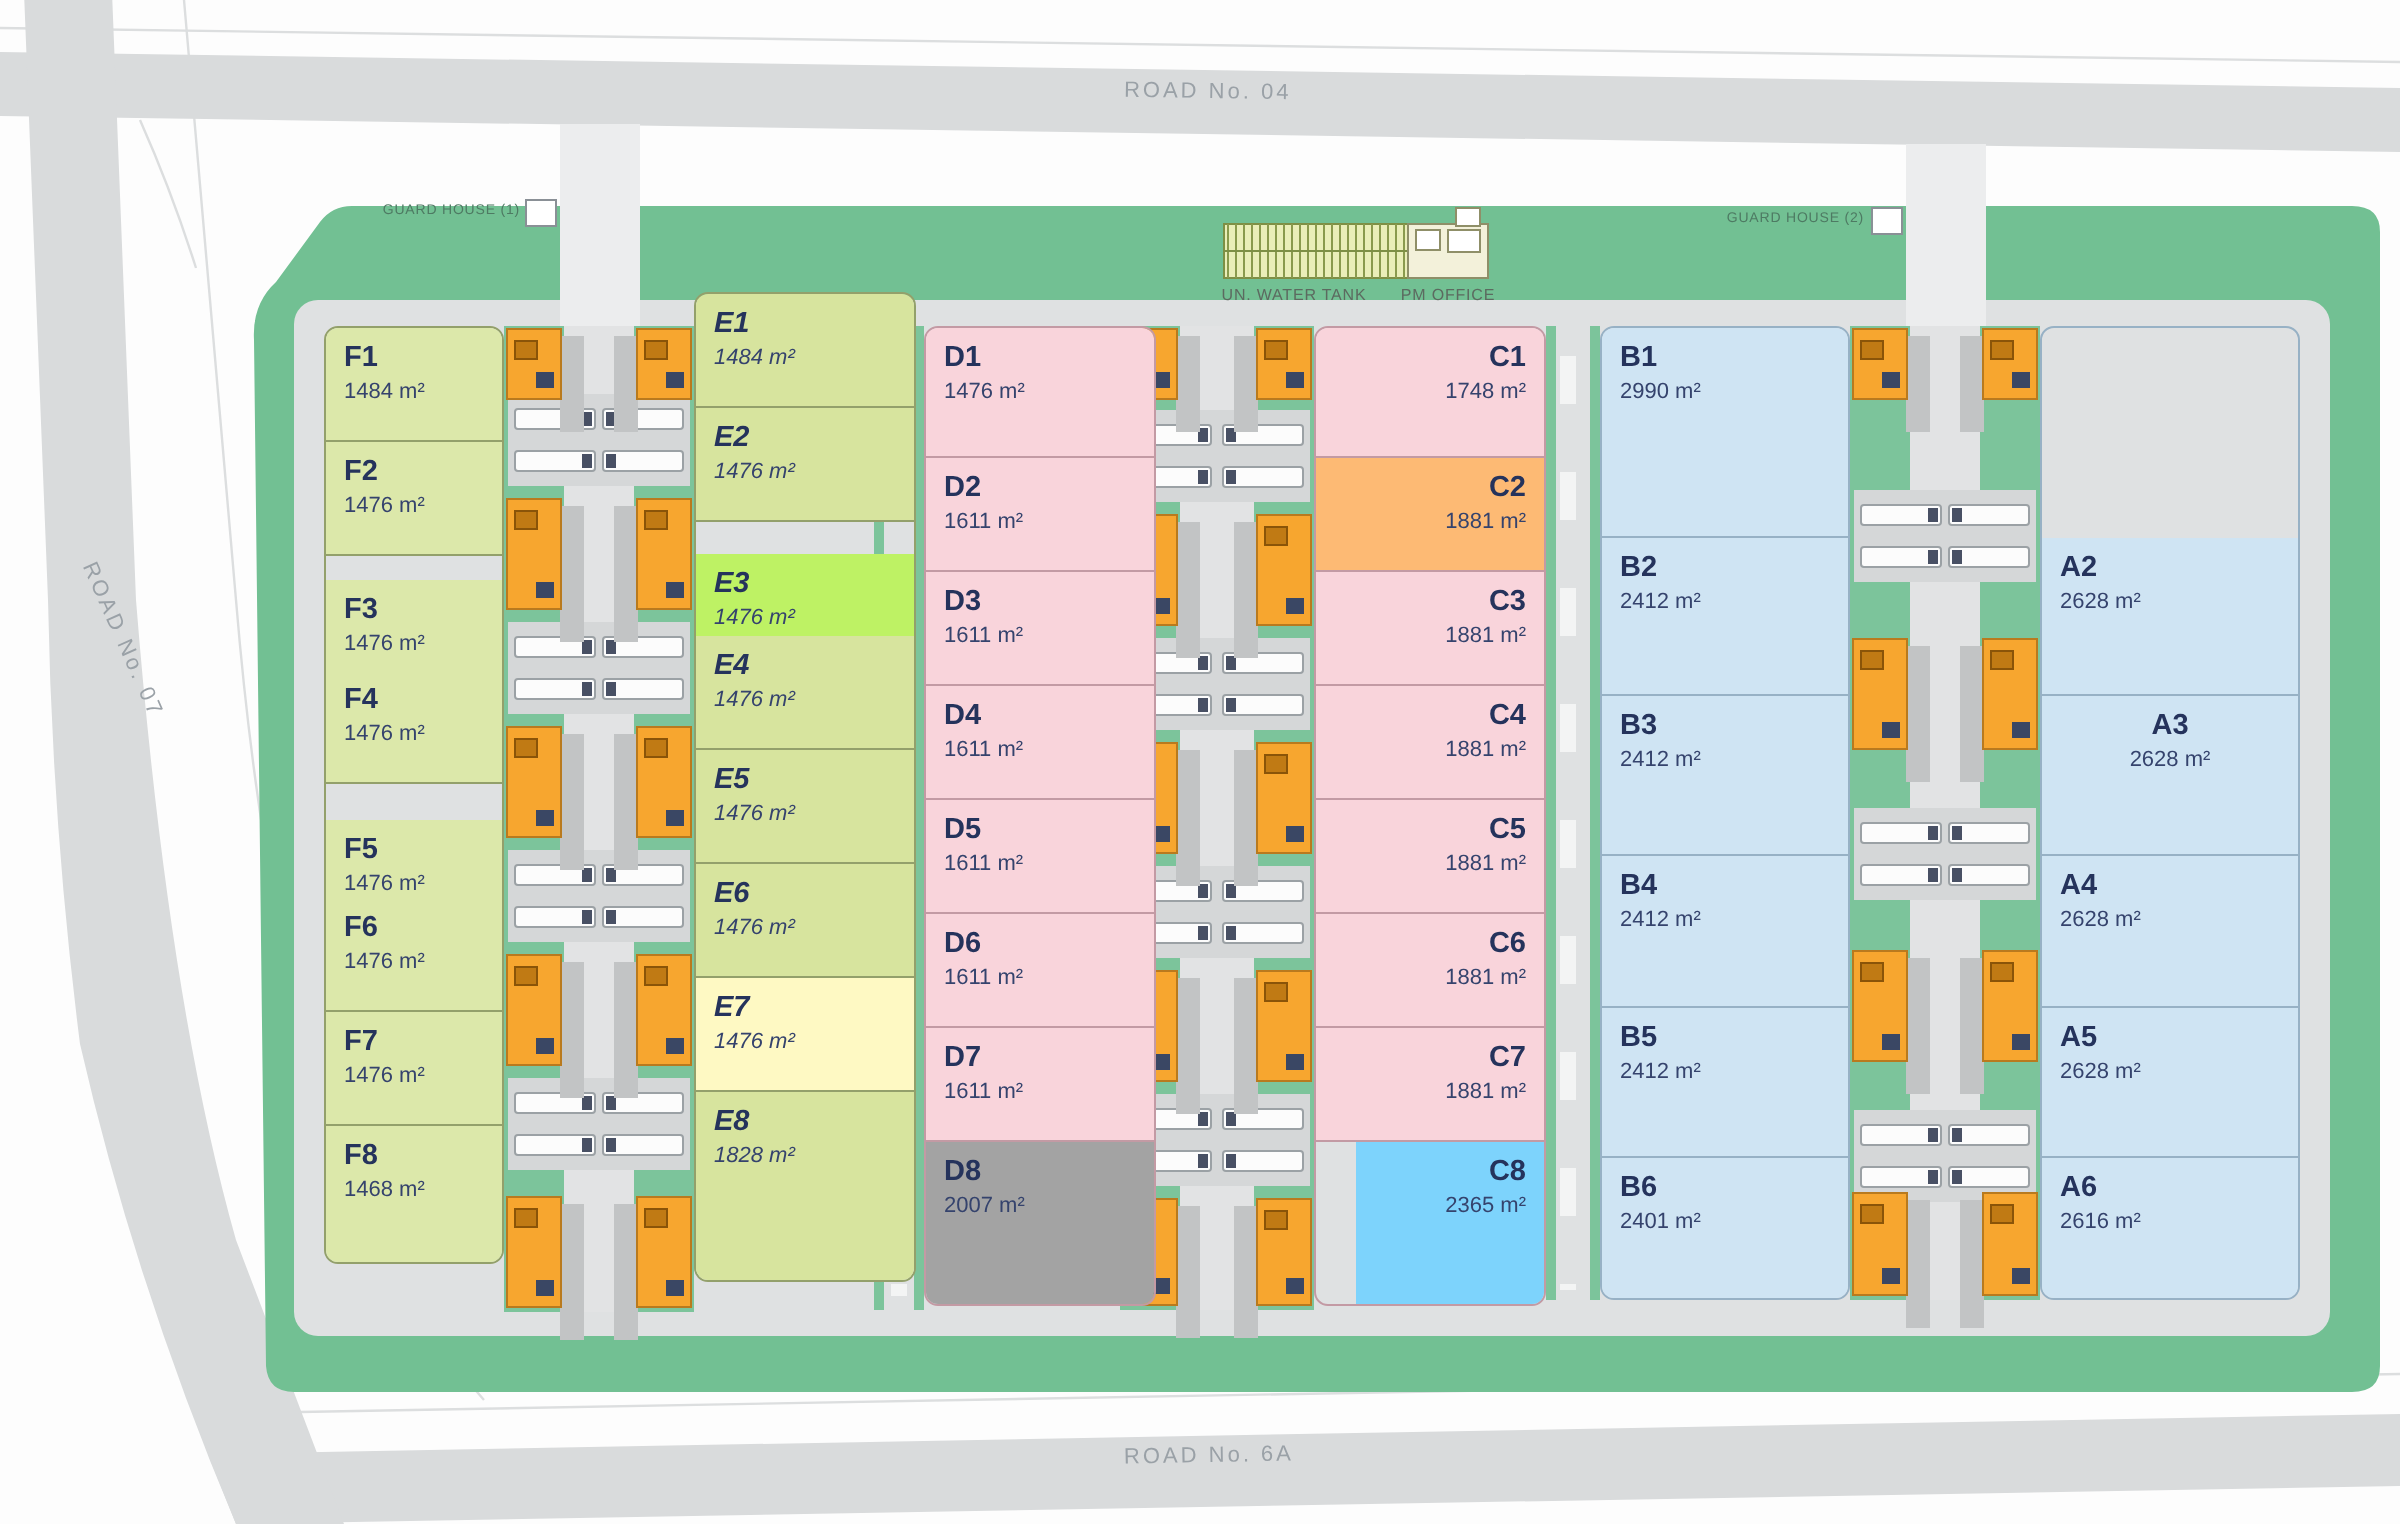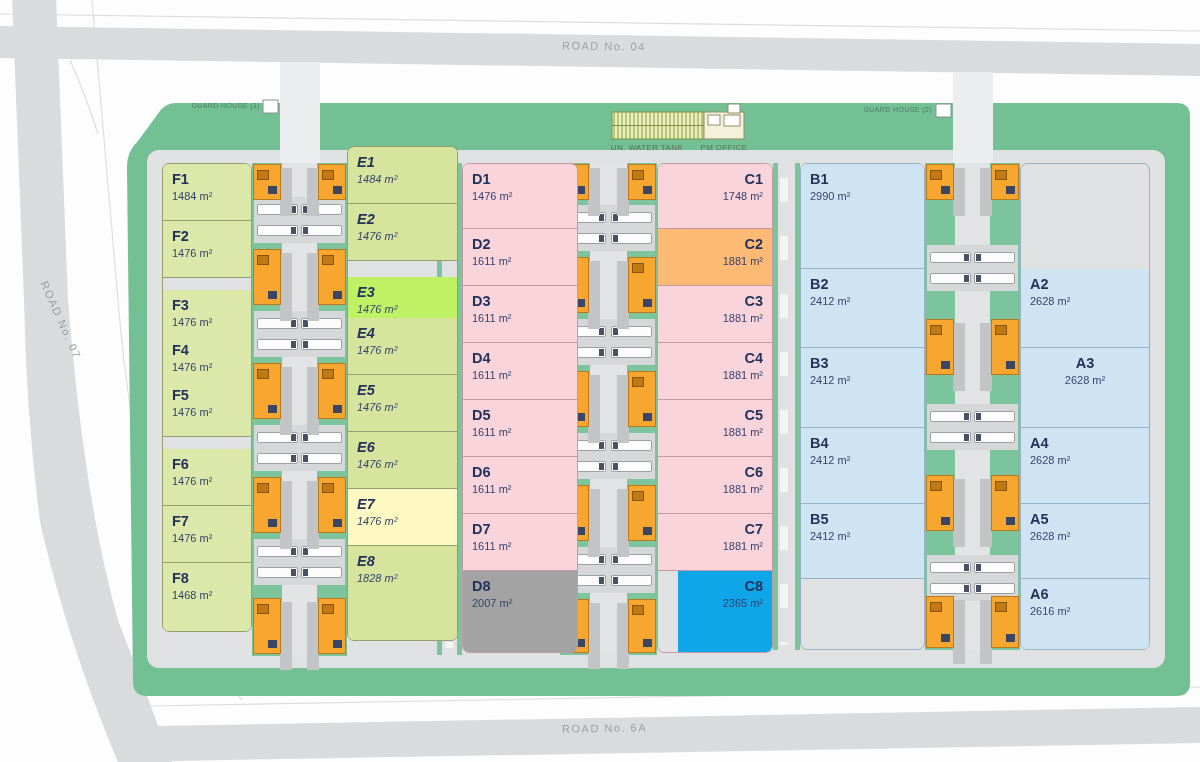--- a/index.html
+++ b/index.html
@@ -400,21 +400,21 @@
           <div class="lot-area">1476 m²</div>
         </div>
         <div class="lot" style="top: 114px; height: 57px; background: rgb(220, 232, 170); border-bottom: 1px solid rgb(147, 160, 107); margin-top: 12px;">
           <div class="lot-id">F3</div>
           <div class="lot-area">1476 m²</div>
         </div>
         <div class="lot" style="top: 171px; height: 57px; background: rgb(220, 232, 170); border-bottom: 1px solid rgb(147, 160, 107);">
           <div class="lot-id">F4</div>
           <div class="lot-area">1476 m²</div>
         </div>
-        <div class="lot" style="top: 216px; height: 57px; background: rgb(220, 232, 170); border-bottom: 1px solid rgb(147, 160, 107);">
+        <div class="lot" style="top: 246px; height: 57px; background: rgb(220, 232, 170); border-bottom: 1px solid rgb(147, 160, 107);">
           <div class="lot-id">F5</div>
           <div class="lot-area">1476 m²</div>
         </div>
         <div class="lot" style="top: 285px; height: 57px; background: rgb(220, 232, 170); border-bottom: 1px solid rgb(147, 160, 107);">
           <div class="lot-id">F6</div>
           <div class="lot-area">1476 m²</div>
         </div>
         <div class="lot" style="top: 342px; height: 57px; background: rgb(220, 232, 170); border-bottom: 1px solid rgb(147, 160, 107);">
           <div class="lot-id">F7</div>
           <div class="lot-area">1476 m²</div>
@@ -514,21 +514,21 @@
           <div class="lot-area">1881 m²</div>
         </div>
         <div class="lot" style="top: 293px; height: 57px; background: rgb(249, 212, 219); border-bottom: 1px solid rgb(195, 154, 164);">
           <div class="lot-id">C6</div>
           <div class="lot-area">1881 m²</div>
         </div>
         <div class="lot" style="top: 350px; height: 57px; background: rgb(249, 212, 219); border-bottom: 1px solid rgb(195, 154, 164);">
           <div class="lot-id">C7</div>
           <div class="lot-area">1881 m²</div>
         </div>
-        <div class="lot" style="top: 407px; height: 83px; background: #0ea5e9; margin-left: 20px;">
+        <div class="lot" style="top: 407px; height: 83px; background: #7dd3fc; margin-left: 20px;">
           <div class="lot-id">C8</div>
           <div class="lot-area">2365 m²</div>
         </div>
       </div>
       <div class="lot-col" style="left: 800px; top: 163px; width: 125px; height: 487px; border: 1px solid rgb(151, 177, 197);">
         <div class="lot" style="top: 0px; height: 105px; background: rgb(207, 228, 243); border-bottom: 1px solid rgb(151, 177, 197);">
           <div class="lot-id">B1</div>
           <div class="lot-area">2990 m²</div>
         </div>
         <div class="lot" style="top: 105px; height: 79px; background: rgb(207, 228, 243); border-bottom: 1px solid rgb(151, 177, 197);">
@@ -540,20 +540,24 @@
           <div class="lot-area">2412 m²</div>
         </div>
         <div class="lot" style="top: 264px; height: 76px; background: rgb(207, 228, 243); border-bottom: 1px solid rgb(151, 177, 197);">
           <div class="lot-id">B4</div>
           <div class="lot-area">2412 m²</div>
         </div>
         <div class="lot" style="top: 340px; height: 75px; background: rgb(207, 228, 243); border-bottom: 1px solid rgb(151, 177, 197);">
           <div class="lot-id">B5</div>
           <div class="lot-area">2412 m²</div>
         </div>
+        <div class="lot" style="top: 415px; height: 72px; background: rgb(207, 228, 243);">
+          <div class="lot-id">B6</div>
+          <div class="lot-area">2401 m²</div>
+        </div>
       </div>
       <div class="lot-col" style="left: 1020px; top: 163px; width: 130px; height: 487px; border: 1px solid rgb(151, 177, 197);">
         <div class="lot" style="top: 105px; height: 79px; background: rgb(207, 228, 243); border-bottom: 1px solid rgb(151, 177, 197);">
           <div class="lot-id">A2</div>
           <div class="lot-area">2628 m²</div>
         </div>
         <div class="lot" style="top: 184px; height: 80px; background: rgb(207, 228, 243); border-bottom: 1px solid rgb(151, 177, 197); text-align: center;">
           <div class="lot-id">A3</div>
           <div class="lot-area">2628 m²</div>
         </div>

